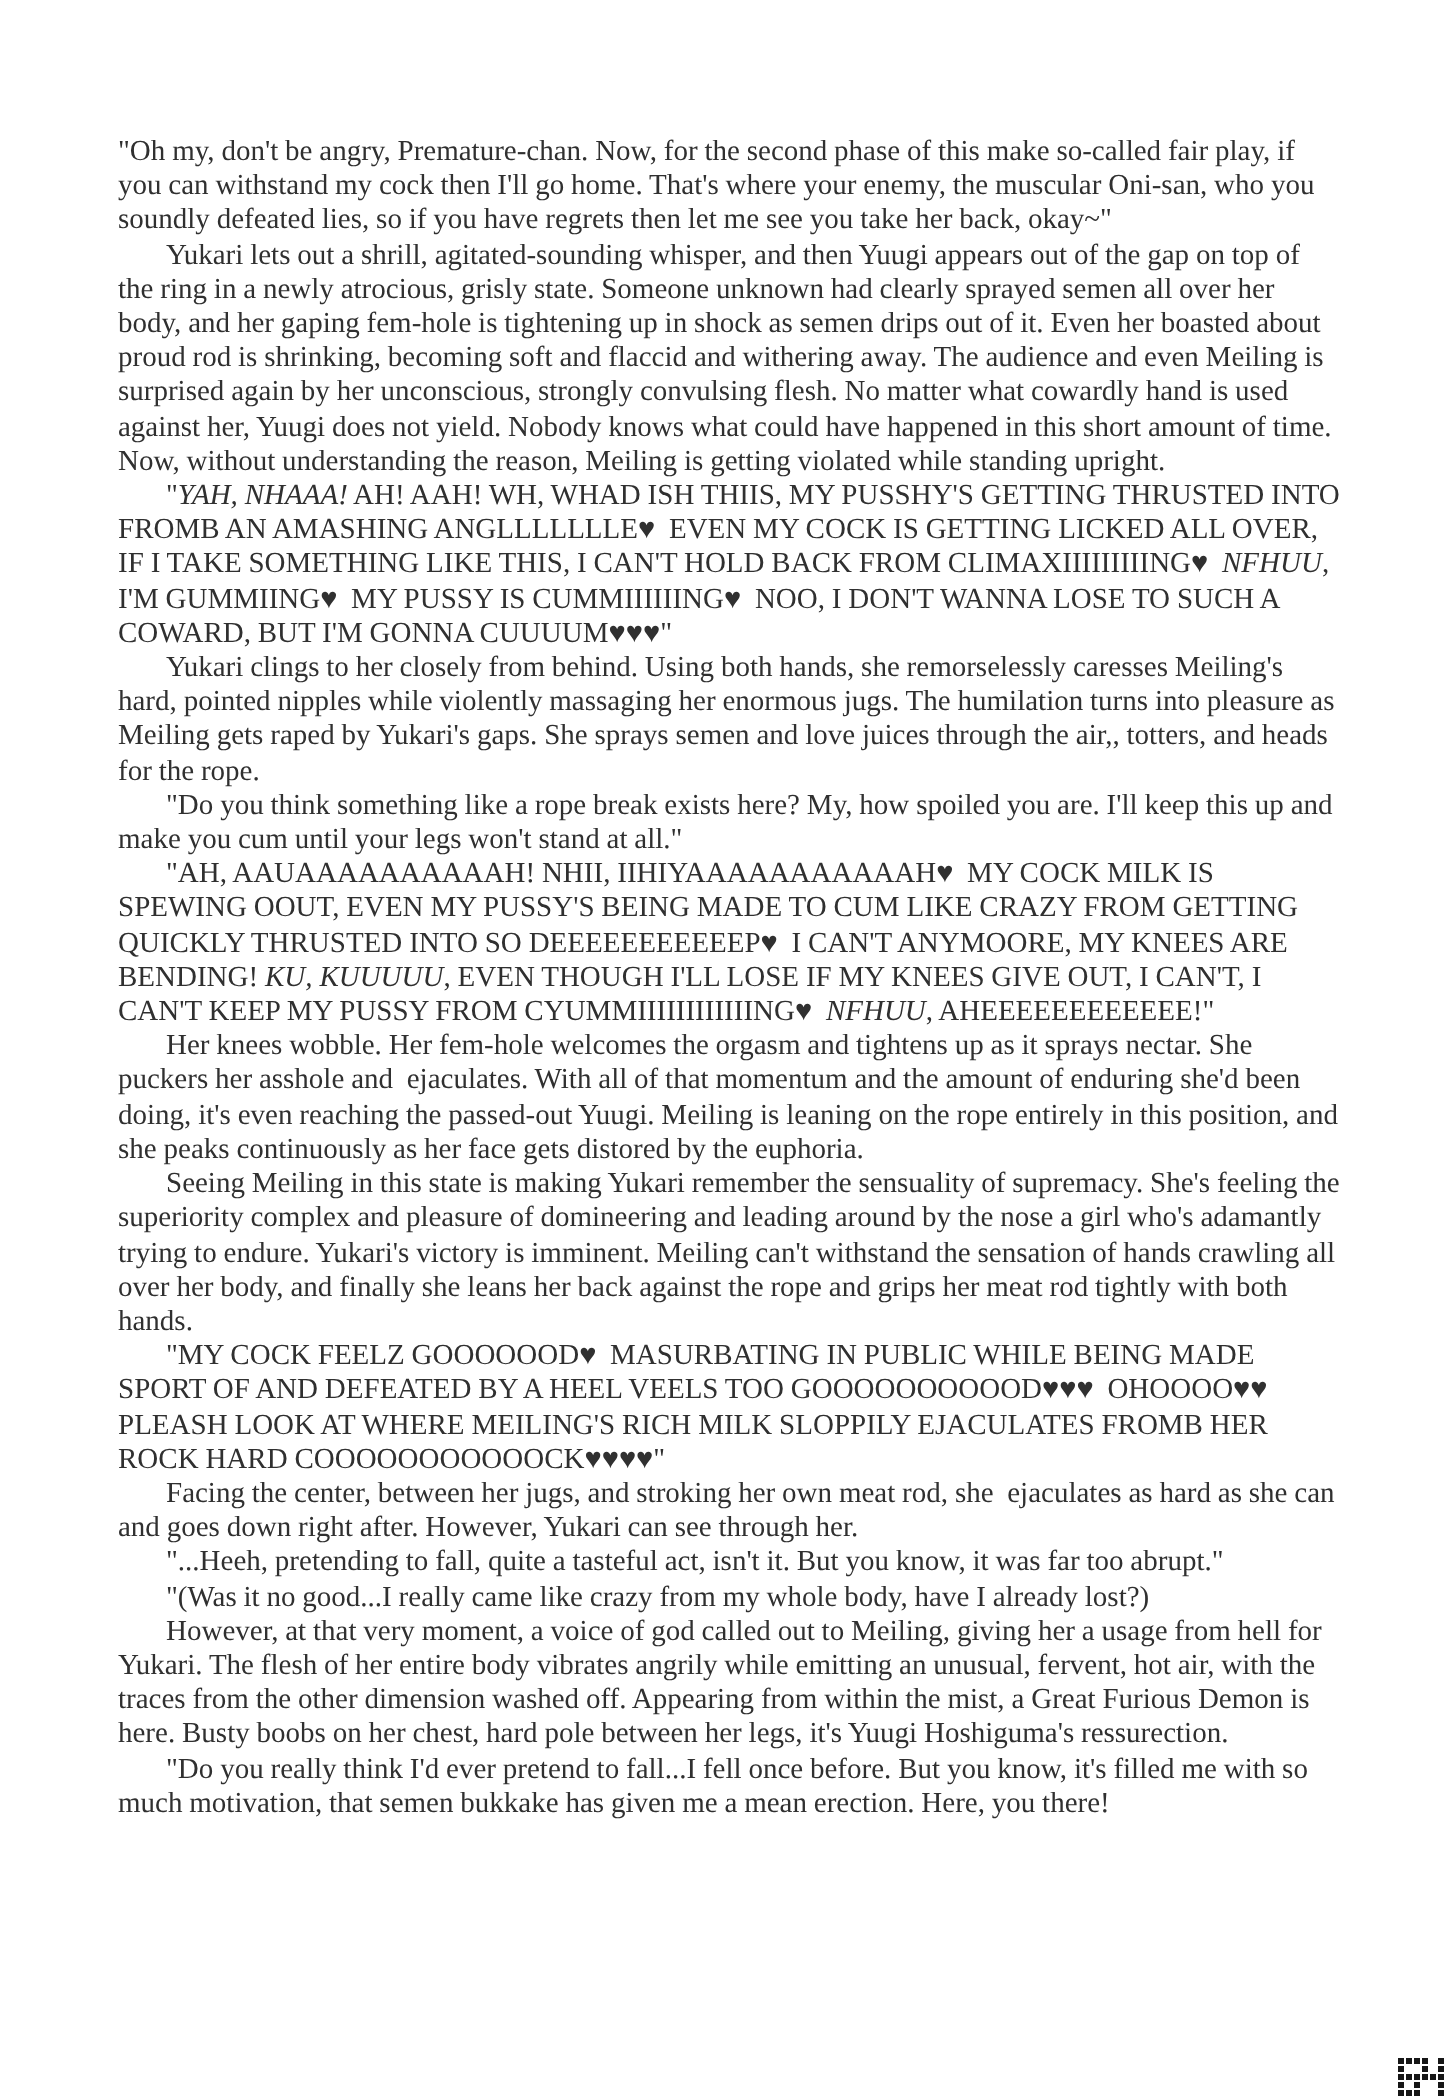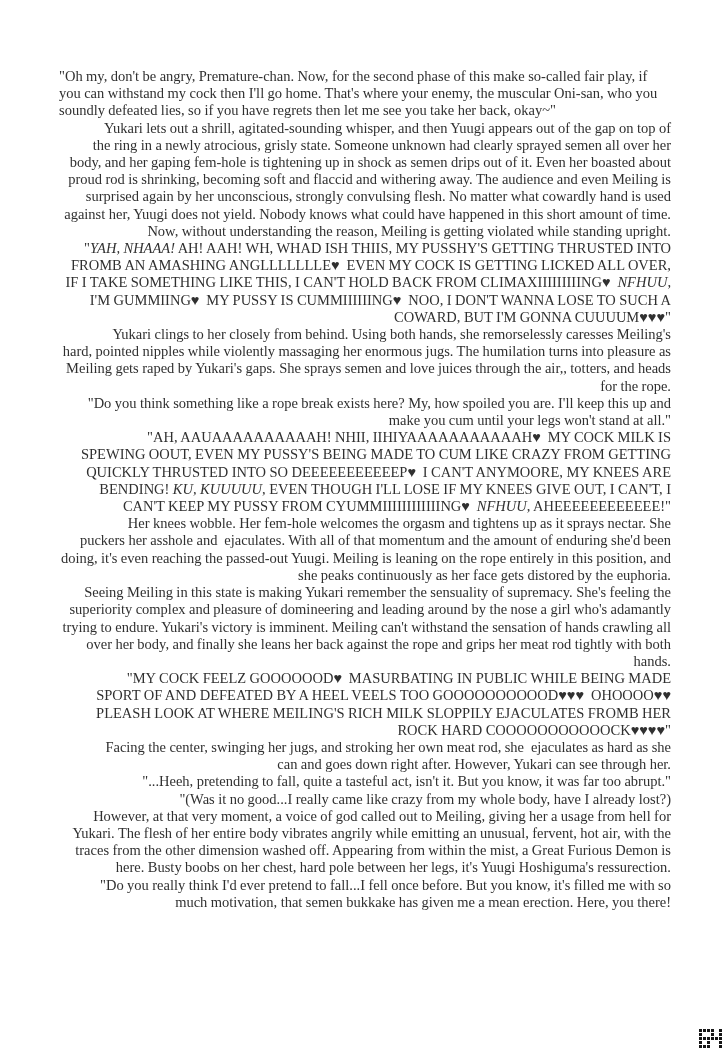--- a/index.html
+++ b/index.html
@@ -25,21 +25,20 @@
     line-height: 17.2px;
     text-align: left;
   }
   .para {
     margin: 0;
     white-space: pre-wrap;
     word-spacing: -0.2px;
   }
   .para.indent {
     text-indent: 24px;
-    text-align: right;
   }
   .para i {
   }
   .page-number {
     position: absolute;
     right: 4px;
     bottom: 2px;
     display: flex;
     gap: 1px;
   }
@@ -59,21 +58,21 @@
   <div class="text-column">
       <p class="para"><span>"Oh my, don't be angry, Premature-chan. Now, for the second phase of this make so-called fair play, if you can withstand my cock then I'll go home. That's where your enemy, the muscular Oni-san, who you soundly defeated lies, so if you have regrets then let me see you take her back, okay~"</span></p>
       <p class="para indent"><span>Yukari lets out a shrill, agitated-sounding whisper, and then Yuugi appears out of the gap on top of the ring in a newly atrocious, grisly state. Someone unknown had clearly sprayed semen all over her body, and her gaping fem-hole is tightening up in shock as semen drips out of it. Even her boasted about proud rod is shrinking, becoming soft and flaccid and withering away. The audience and even Meiling is surprised again by her unconscious, strongly convulsing flesh. No matter what cowardly hand is used against her, Yuugi does not yield. Nobody knows what could have happened in this short amount of time. Now, without understanding the reason, Meiling is getting violated while standing upright.</span></p>
       <p class="para indent"><span>"</span><i>YAH, NHAAA!</i><span> AH! AAH! WH, WHAD ISH THIIS, MY PUSSHY'S GETTING THRUSTED INTO FROMB AN AMASHING ANGLLLLLLLE♥  EVEN MY COCK IS GETTING LICKED ALL OVER, IF I TAKE SOMETHING LIKE THIS, I CAN'T HOLD BACK FROM CLIMAXIIIIIIIIING♥  </span><i>NFHUU</i><span>, I'M GUMMIING♥  MY PUSSY IS CUMMIIIIIING♥  NOO, I DON'T WANNA LOSE TO SUCH A COWARD, BUT I'M GONNA CUUUUM♥♥♥"</span></p>
       <p class="para indent"><span>Yukari clings to her closely from behind. Using both hands, she remorselessly caresses Meiling's hard, pointed nipples while violently massaging her enormous jugs. The humilation turns into pleasure as Meiling gets raped by Yukari's gaps. She sprays semen and love juices through the air,, totters, and heads for the rope.</span></p>
       <p class="para indent"><span>"Do you think something like a rope break exists here? My, how spoiled you are. I'll keep this up and make you cum until your legs won't stand at all."</span></p>
       <p class="para indent"><span>"AH, AAUAAAAAAAAAAH! NHII, IIHIYAAAAAAAAAAAH♥  MY COCK MILK IS SPEWING OOUT, EVEN MY PUSSY'S BEING MADE TO CUM LIKE CRAZY FROM GETTING QUICKLY THRUSTED INTO SO DEEEEEEEEEEEP♥  I CAN'T ANYMOORE, MY KNEES ARE BENDING! </span><i>KU, KUUUUU</i><span>, EVEN THOUGH I'LL LOSE IF MY KNEES GIVE OUT, I CAN'T, I CAN'T KEEP MY PUSSY FROM CYUMMIIIIIIIIIIIING♥  </span><i>NFHUU</i><span>, AHEEEEEEEEEEEE!"</span></p>
       <p class="para indent"><span>Her knees wobble. Her fem-hole welcomes the orgasm and tightens up as it sprays nectar. She puckers her asshole and  ejaculates. With all of that momentum and the amount of enduring she'd been doing, it's even reaching the passed-out Yuugi. Meiling is leaning on the rope entirely in this position, and she peaks continuously as her face gets distored by the euphoria.</span></p>
       <p class="para indent"><span>Seeing Meiling in this state is making Yukari remember the sensuality of supremacy. She's feeling the superiority complex and pleasure of domineering and leading around by the nose a girl who's adamantly trying to endure. Yukari's victory is imminent. Meiling can't withstand the sensation of hands crawling all over her body, and finally she leans her back against the rope and grips her meat rod tightly with both hands.</span></p>
       <p class="para indent"><span>"MY COCK FEELZ GOOOOOOD♥  MASURBATING IN PUBLIC WHILE BEING MADE SPORT OF AND DEFEATED BY A HEEL VEELS TOO GOOOOOOOOOOD♥♥♥  OHOOOO♥♥  PLEASH LOOK AT WHERE MEILING'S RICH MILK SLOPPILY EJACULATES FROMB HER ROCK HARD COOOOOOOOOOOCK♥♥♥♥"</span></p>
-      <p class="para indent"><span>Facing the center, swinging her jugs, and stroking her own meat rod, she  ejaculates as hard as she can and goes down right after. However, Yukari can see through her.</span></p>
+      <p class="para indent"><span>Facing the center, between her jugs, and stroking her own meat rod, she  ejaculates as hard as she can and goes down right after. However, Yukari can see through her.</span></p>
       <p class="para indent"><span>"...Heeh, pretending to fall, quite a tasteful act, isn't it. But you know, it was far too abrupt."</span></p>
       <p class="para indent"><span>"(Was it no good...I really came like crazy from my whole body, have I already lost?)</span></p>
       <p class="para indent"><span>However, at that very moment, a voice of god called out to Meiling, giving her a usage from hell for Yukari. The flesh of her entire body vibrates angrily while emitting an unusual, fervent, hot air, with the traces from the other dimension washed off. Appearing from within the mist, a Great Furious Demon is here. Busty boobs on her chest, hard pole between her legs, it's Yuugi Hoshiguma's ressurection.</span></p>
       <p class="para indent"><span>"Do you really think I'd ever pretend to fall...I fell once before. But you know, it's filled me with so much motivation, that semen bukkake has given me a mean erection. Here, you there!</span></p>
     </div>
   <div class="page-number">
       <span class="pxdigit">
         <span class="pxcell on"></span>
         <span class="pxcell on"></span>
         <span class="pxcell on"></span>

